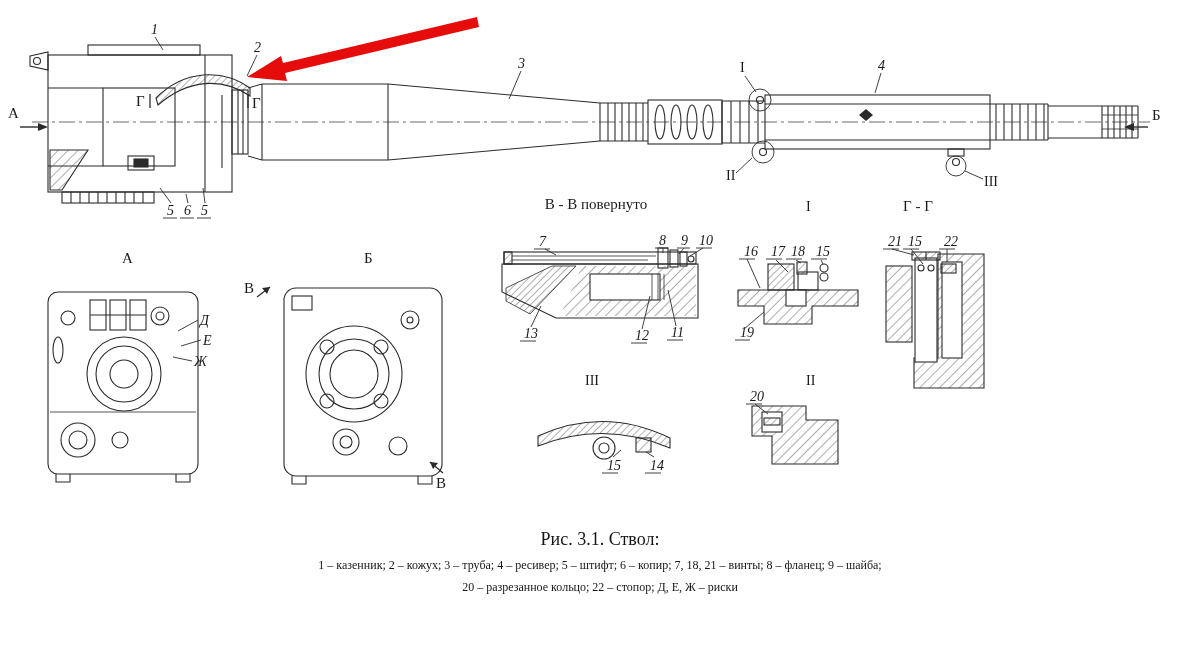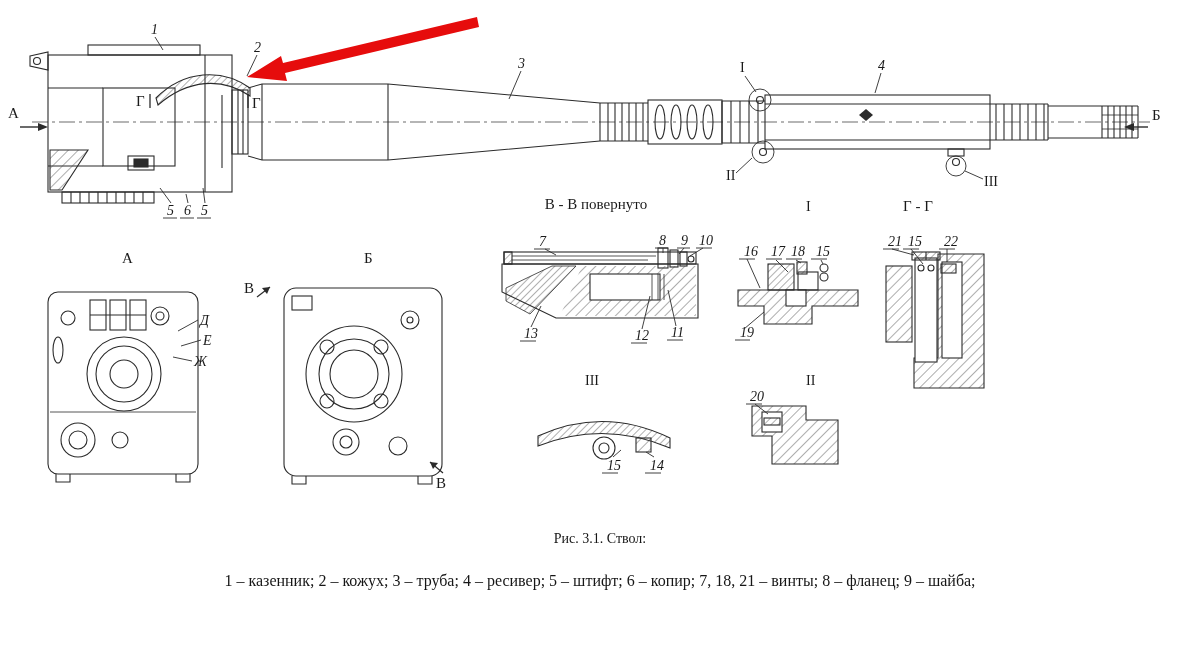--- a/index.html
+++ b/index.html
@@ -23,22 +23,22 @@
   text.sec-label  { font-size: 15px; }
   text.view-label { font-size: 15px; }
   .caption {
     position: absolute;
     top: 528px;
     left: 0;
     width: 100%;
     text-align: center;
     color: #161616;
   }
-  .caption-title { font-size: 14px; line-height: 22px; margin: 0 0 20px 0; }
-  .legend-line   { font-size: 16px; line-height: 22px; margin: 0; }
+  .caption-title { font-size: 18px; line-height: 22px; margin: 0 0 4px 0; }
+  .legend-line   { font-size: 12px; line-height: 22px; margin: 0; }
 </style>
 </head>
 <body>
 
 <div class="page">
 
 <svg class="drawing" width="1200" height="505" viewBox="0 0 1200 505">
   <defs>
     <pattern id="h1" patternUnits="userSpaceOnUse" width="5" height="5" patternTransform="rotate(45)">
       <line x1="0" y1="0" x2="0" y2="5" stroke="#3a3a3a" stroke-width="0.8"></line>
@@ -362,15 +362,16 @@
       <text class="callout" x="750" y="401">20</text>
       <line x1="746" y1="404" x2="762" y2="404"></line>
       <line x1="755" y1="404" x2="768" y2="414"></line>
     </g>
   </g>
 </svg>
 
 <div class="caption">
   <p class="caption-title">Рис. 3.1. Ствол:</p>
   <p class="legend-line">1 – казенник; 2 – кожух; 3 – труба; 4 – ресивер; 5 – штифт; 6 – копир; 7, 18, 21 – винты; 8 – фланец; 9 – шайба;</p>
+  <p class="legend-line">20 – разрезанное кольцо; 22 – стопор; Д, Е, Ж – риски</p>
 </div>
 
 </div>
 
 </body></html>

